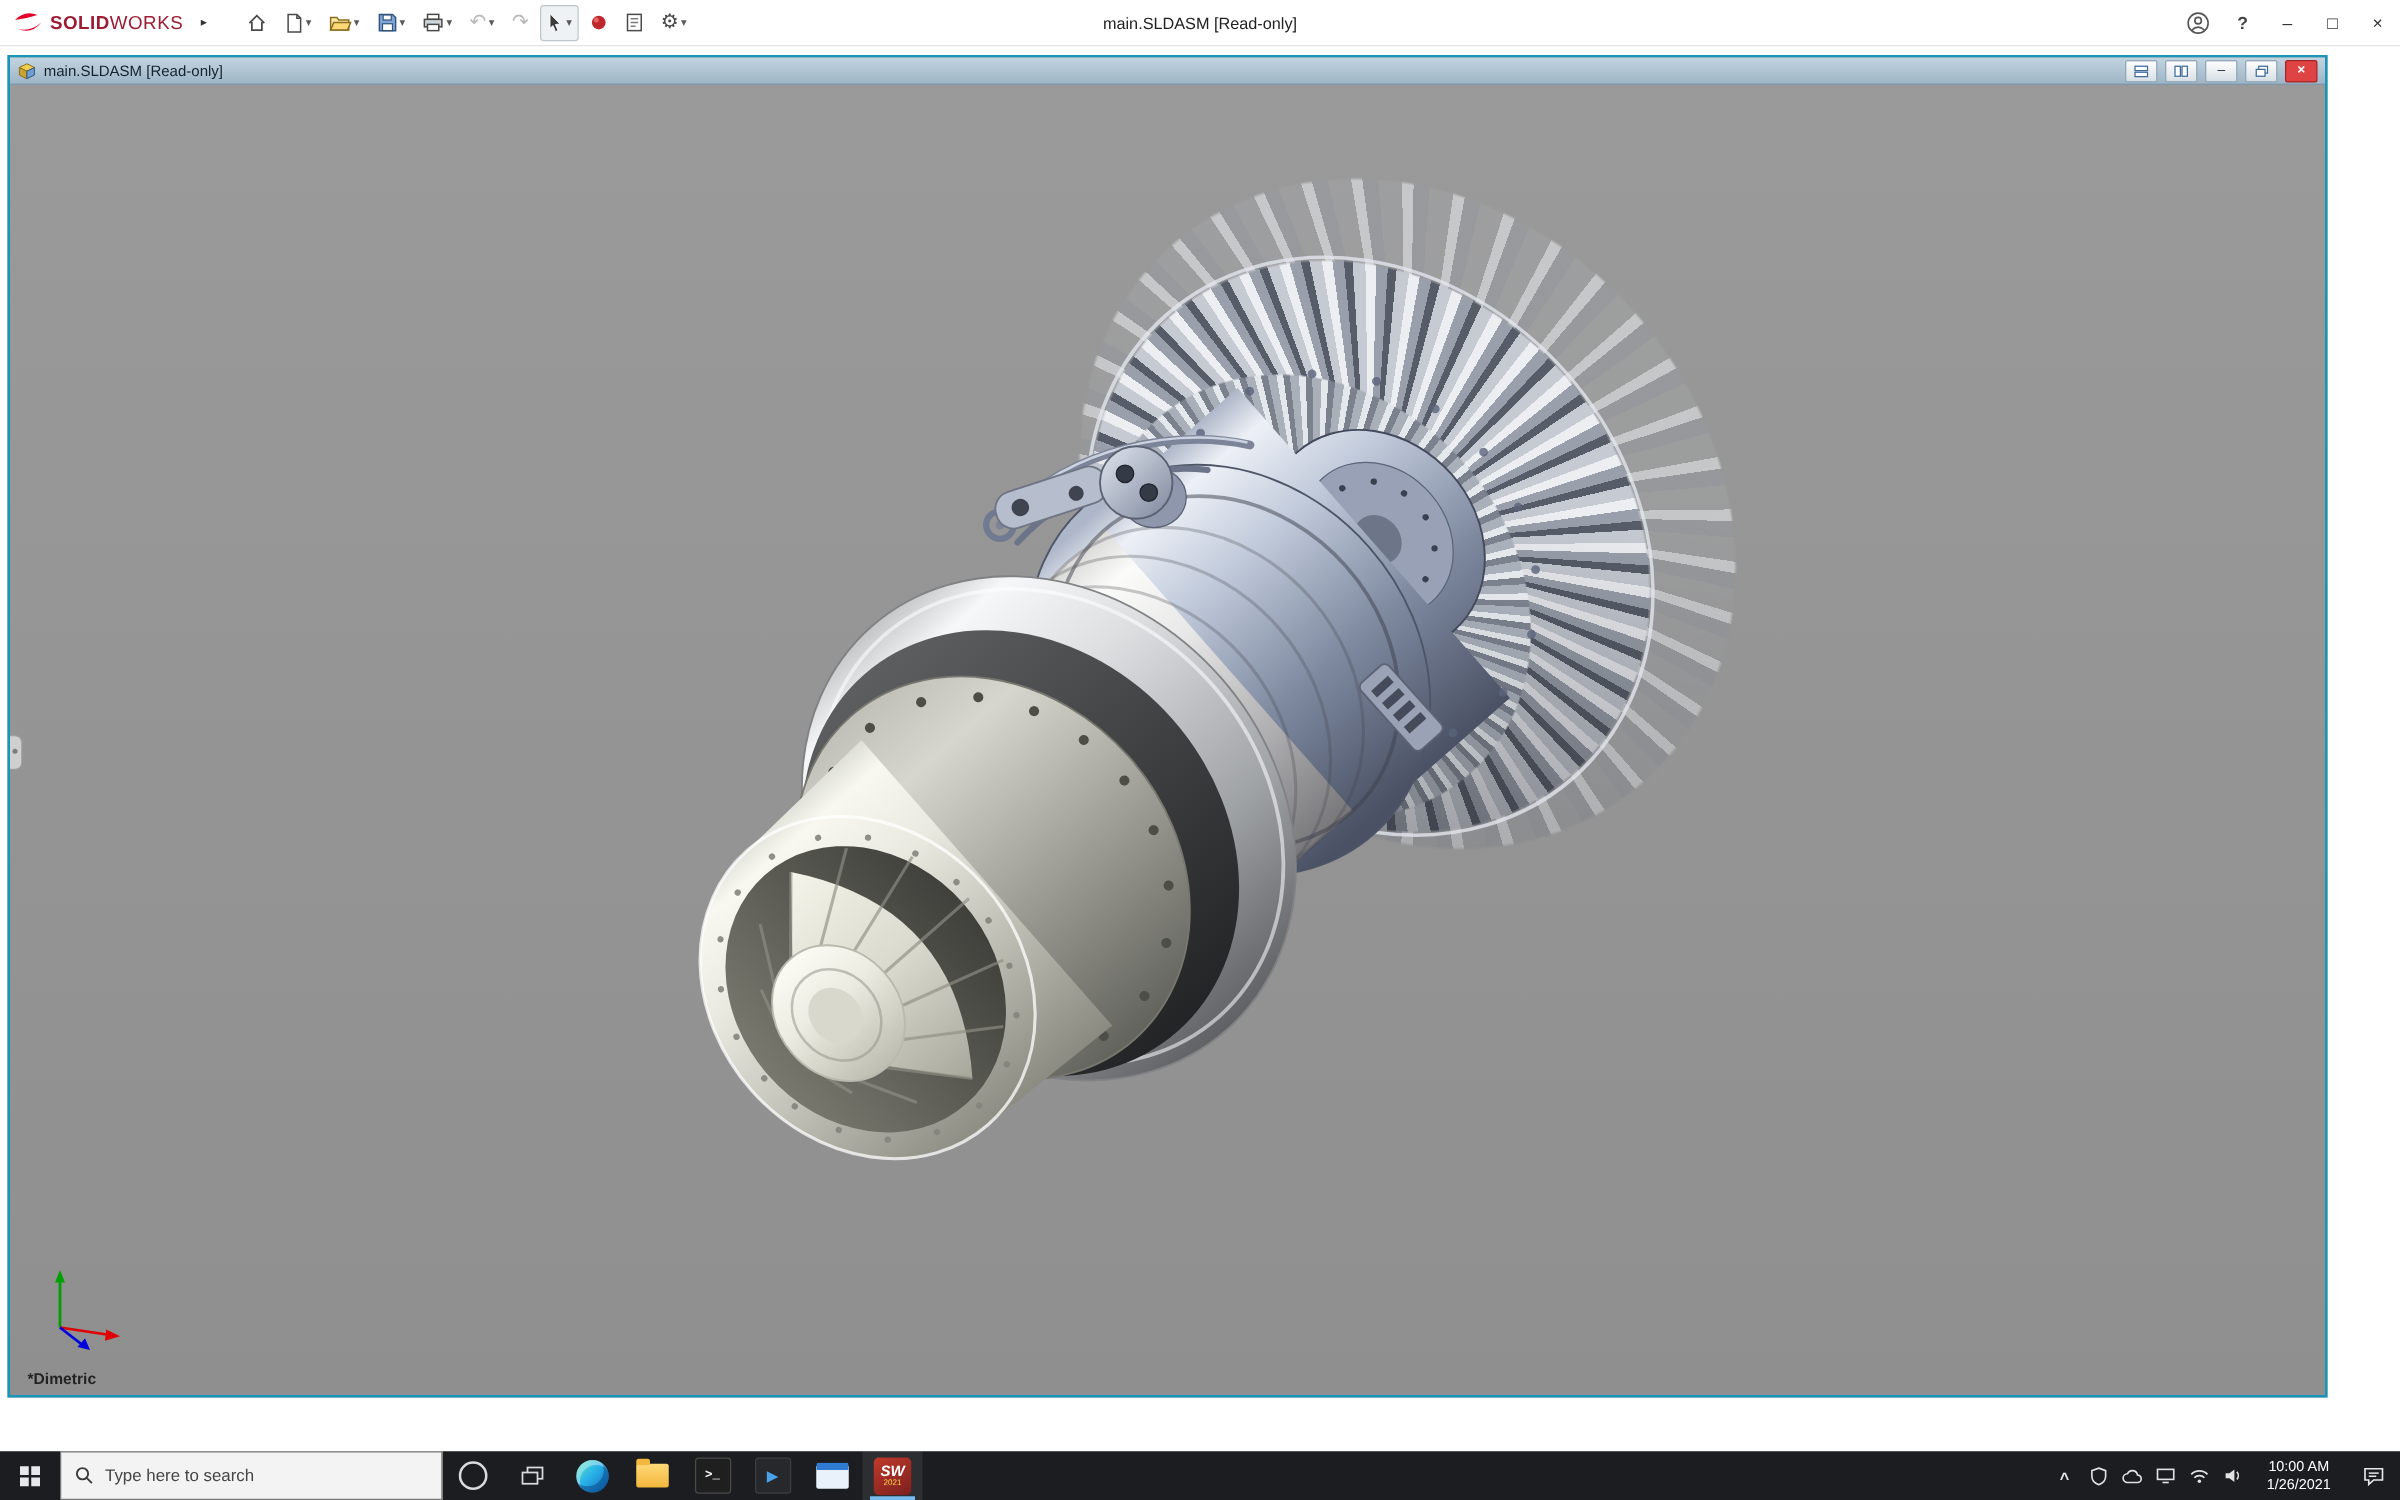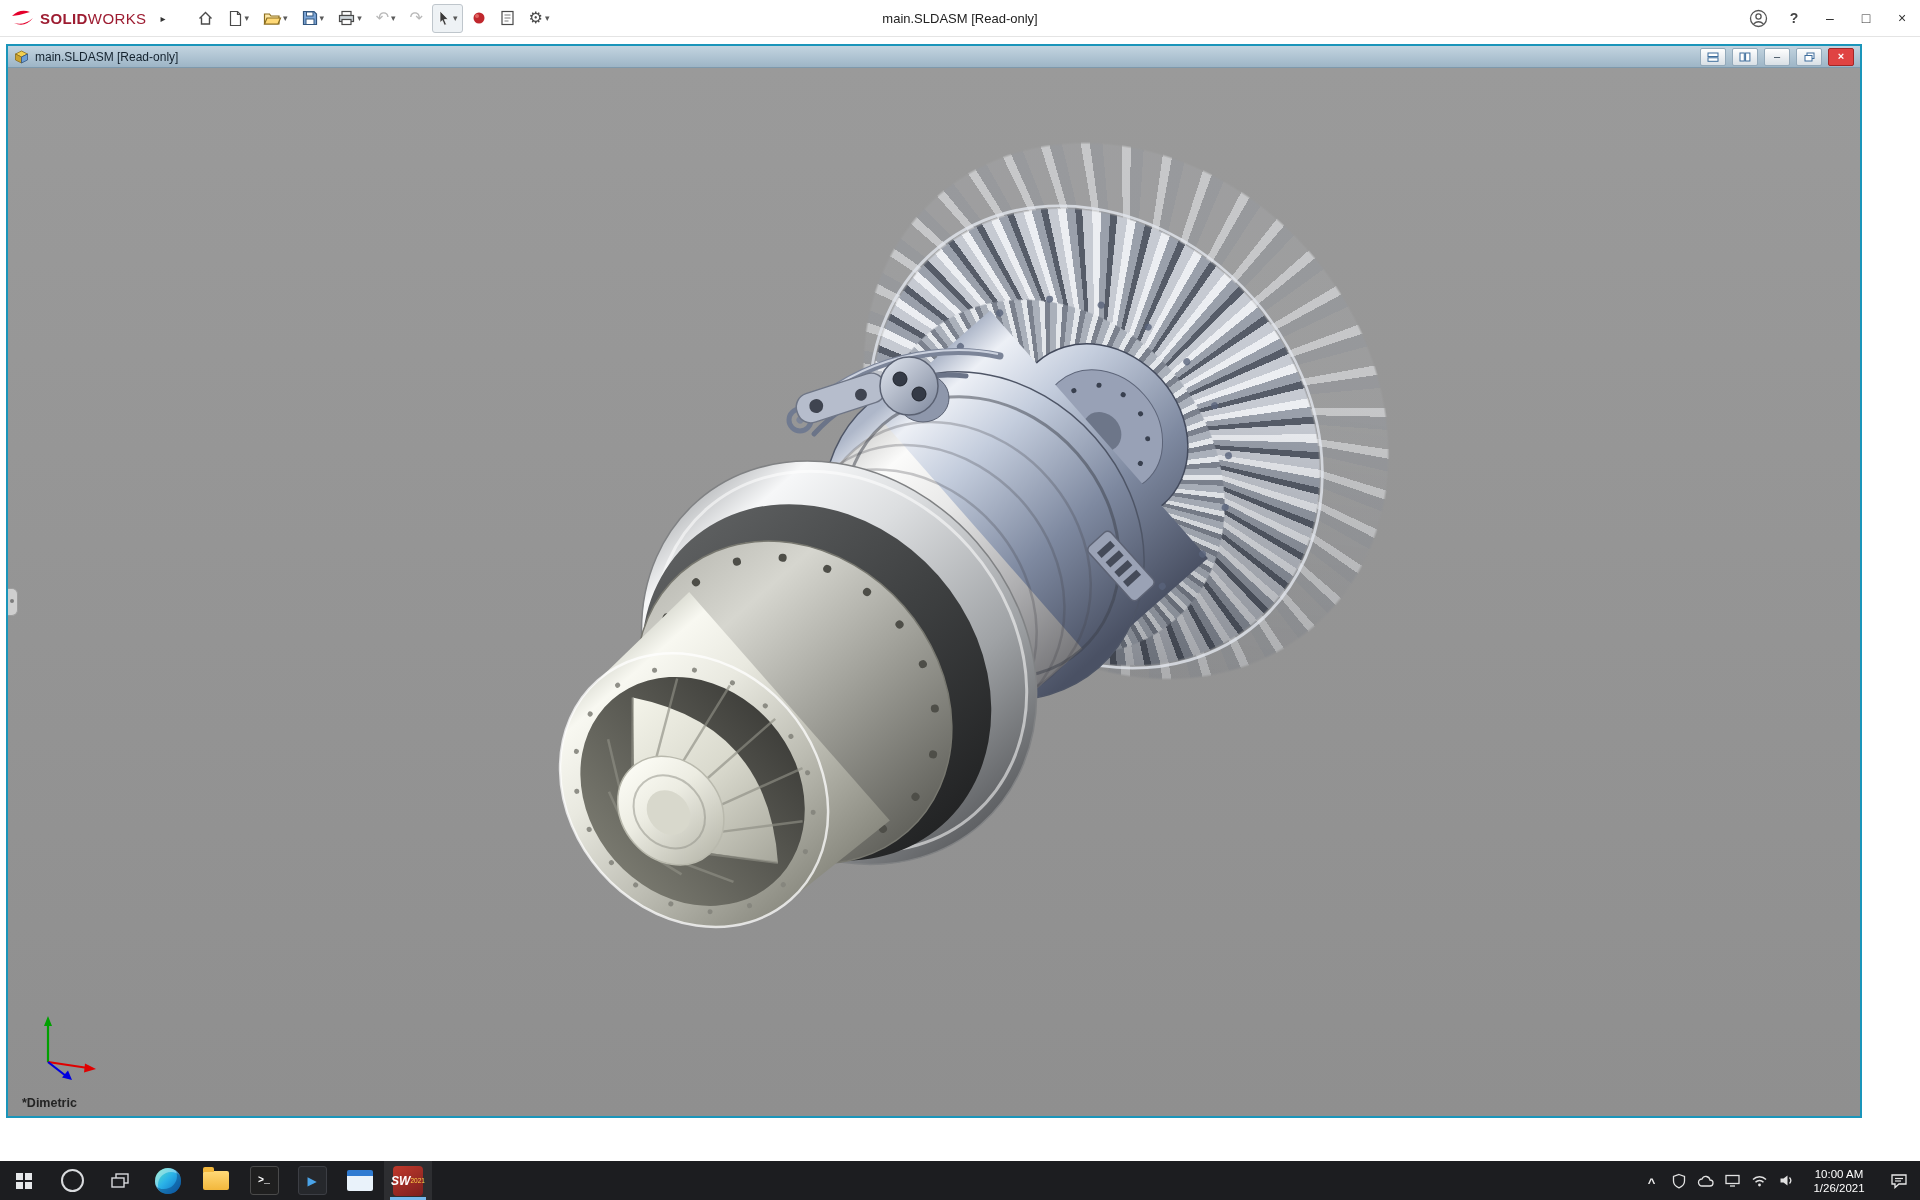--- a/index.html
+++ b/index.html
@@ -67,21 +67,21 @@
   .startgrid{display:grid;grid-template-columns:7px 7px;grid-template-rows:7px 7px;gap:2px;}
   .startgrid i{background:#e6e8ea;display:block;}
   .cortana{width:19px;height:19px;border:2.2px solid #d9dbde;border-radius:50%;}
   .edgeball{width:26px;height:26px;border-radius:50%;background:linear-gradient(135deg,#5ee6c0, #2bb3e8 45%,#0a66c2);box-shadow:inset -4px -5px 0 rgba(8,60,120,.45), inset 3px 4px 0 rgba(255,255,255,.35);}
   .folder{width:26px;height:19px;background:linear-gradient(#ffd977,#f2b73c);border-radius:2px;position:relative;}
   .folder::before{content:"";position:absolute;left:0;top:-4px;width:11px;height:5px;background:#f2b73c;border-radius:2px 2px 0 0;}
   .tile{width:27px;height:27px;border-radius:3px;display:flex;align-items:center;justify-content:center;}
   .tile.console{background:#1f1f1f;border:1px solid #4a4a4a;color:#fff;font-family:"Liberation Mono","DejaVu Sans Mono",monospace;font-size:10px;font-weight:bold;}
   .tile.media{background:#26282c;border:1px solid #3c3e44;color:#4aa3e8;font-size:12px;}
   .winapp{width:26px;height:21px;background:#e9f2fa;border-radius:2px;border-top:6px solid #2f7bd1;box-sizing:border-box;}
-  .swtile{width:30px;height:30px;border-radius:4px;background:linear-gradient(150deg,#c0392b,#7c1f1f);display:flex;align-items:center;justify-content:center;color:#fff;}
+  .swtile{width:30px;height:30px;border-radius:4px;background:linear-gradient(150deg,#c0392b,#7c1f1f);display:flex;flex-direction:column;align-items:center;justify-content:center;color:#fff;}
   .swtile .swtxt{font-size:12px;font-weight:800;font-style:italic;line-height:12px;}
   .swtile .swyr{font-size:6.5px;color:#ffd24a;line-height:7px;}
   .tb-slot.active{background:rgba(255,255,255,.08);}
   .tb-slot.active::after{content:"";position:absolute;left:6px;right:6px;bottom:0;height:3px;background:#76b9ed;}
   #tray{margin-left:auto;display:flex;align-items:center;}
   .trayicon{width:27px;height:39px;display:flex;align-items:center;justify-content:center;}
   #chevup{font-size:13px;font-weight:700;color:#e8e8e8;transform:translateY(2px);}
   #clock{width:78px;text-align:center;font-size:11.5px;line-height:14px;color:#fff;}
   #notif{width:42px;display:flex;align-items:center;justify-content:center;}
 
@@ -391,20 +391,27 @@
 
   <div id="taskbar">
     <div class="tb-slot">
       <span class="startgrid">
           <i></i>
           <i></i>
           <i></i>
           <i></i>
         </span>
     </div>
+    <div id="searchbox">
+      <svg width="15" height="15" viewBox="0 0 15 15">
+          <circle cx="6" cy="6" r="4.5" fill="none" stroke="#3a3a3a" stroke-width="1.5"></circle>
+          <line x1="9.5" y1="9.5" x2="13.5" y2="13.5" stroke="#3a3a3a" stroke-width="1.5"></line>
+        </svg>
+      <span>Type here to search</span>
+    </div>
     <div class="tb-slot">
         <span class="cortana"></span>
       </div>
     <div class="tb-slot">
       <svg width="20" height="18" viewBox="0 0 20 18">
           <rect x="6" y="2" width="12" height="9" fill="none" stroke="#d9dbde" stroke-width="1.4"></rect>
           <rect x="2" y="6" width="12" height="9" fill="#1c1d20" stroke="#d9dbde" stroke-width="1.4"></rect>
         </svg>
     </div>
     <div class="tb-slot">

